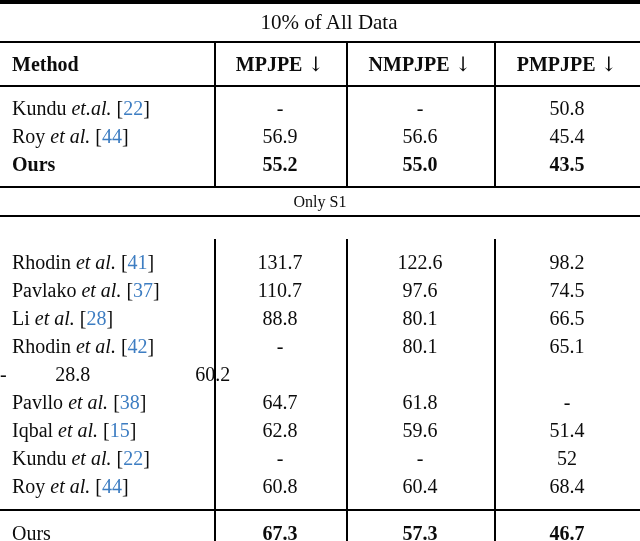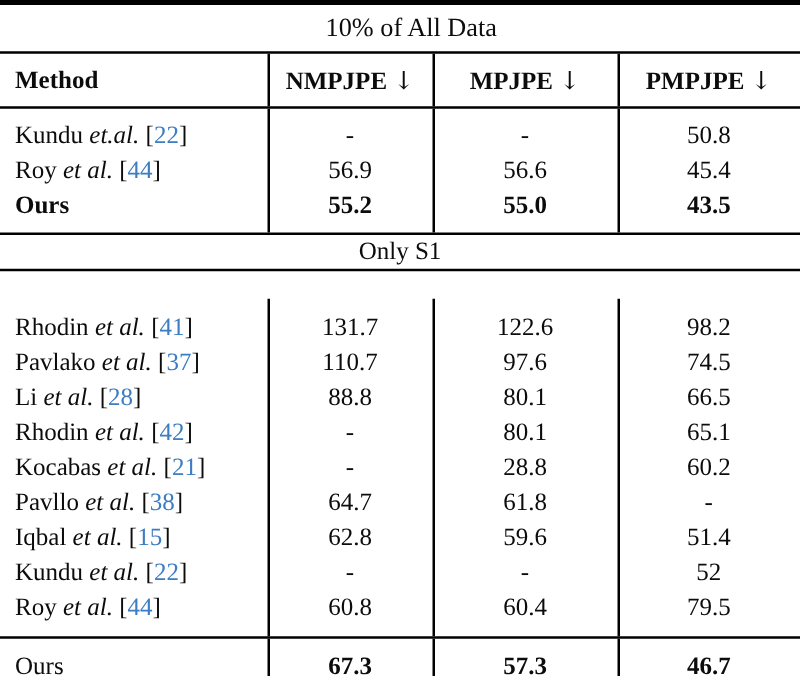--- a/index.html
+++ b/index.html
@@ -19,21 +19,21 @@
   
   .block { position: relative; width: 100%; }
   .vl { position: absolute; top: 0; bottom: 0; width: 1.5px; background: #000; }
   .vl.v1 { left: 214px; }
   .vl.v2 { left: 346px; }
   .vl.v3 { left: 494px; }
 
   
   .banner { display: flex; align-items: center; justify-content: center; }
   .banner.top { height: 37px; font-size: 21px; padding-left: 18px; }
-  .banner.mid { height: 27px; font-size: 20px; }
+  .banner.mid { height: 27px; font-size: 16px; }
 
   
   .trow { display: flex; line-height: 28px; font-size: 20px; }
   .cell { overflow: hidden; white-space: nowrap; }
   .cell.method { flex: 0 0 214px; padding-left: 12px; text-align: left; }
   .cell:nth-child(2) { flex: 0 0 132px; text-align: center; }
   .cell:nth-child(3) { flex: 0 0 148px; text-align: center; }
   .cell:nth-child(4) { flex: 0 0 146px; text-align: center; }
 
   .header-block { height: 42px; }
@@ -62,22 +62,22 @@
   </div>
 
   <div class="hrule"></div>
 
   <div class="block header-block">
     <div class="vl v1"></div>
     <div class="vl v2"></div>
     <div class="vl v3"></div>
     <div class="trow">
       <div class="cell method">Method</div>
+      <div class="cell"><span>MPJPE</span><span class="arrow">↓</span></div>
       <div class="cell"><span>NMPJPE</span><span class="arrow">↓</span></div>
-      <div class="cell"><span>MPJPE</span><span class="arrow">↓</span></div>
       <div class="cell"><span>PMPJPE</span><span class="arrow">↓</span></div>
     </div>
   </div>
 
   <div class="hrule"></div>
 
   <div class="block rows-pad-s1" id="section1-rows-block">
     <div class="vl v1"></div>
     <div class="vl v2"></div>
     <div class="vl v3"></div>
@@ -134,21 +134,20 @@
           <div class="cell">80.1</div>
           <div class="cell">66.5</div>
         </div>
         <div class="trow">
           <div class="cell method"><span class="author">Rhodin</span> <span class="etal">et al.</span> <span class="cite"><span>[</span><span class="citenum">42</span><span>]</span></span></div>
           <div class="cell">-</div>
           <div class="cell">80.1</div>
           <div class="cell">65.1</div>
         </div>
         <div class="trow">
-          <div class="cell method"><span class="author">Kocabas</span> <span class="etal">et al.</span> <span class="cite"><span>[</span><span class="citenum">21</span><span>]</span></span></div>
           <div class="cell">-</div>
           <div class="cell">28.8</div>
           <div class="cell">60.2</div>
         </div>
         <div class="trow">
           <div class="cell method"><span class="author">Pavllo</span> <span class="etal">et al.</span> <span class="cite"><span>[</span><span class="citenum">38</span><span>]</span></span></div>
           <div class="cell">64.7</div>
           <div class="cell">61.8</div>
           <div class="cell">-</div>
         </div>
@@ -161,21 +160,21 @@
         <div class="trow">
           <div class="cell method"><span class="author">Kundu</span> <span class="etal">et al.</span> <span class="cite"><span>[</span><span class="citenum">22</span><span>]</span></span></div>
           <div class="cell">-</div>
           <div class="cell">-</div>
           <div class="cell">52</div>
         </div>
         <div class="trow">
           <div class="cell method"><span class="author">Roy</span> <span class="etal">et al.</span> <span class="cite"><span>[</span><span class="citenum">44</span><span>]</span></span></div>
           <div class="cell">60.8</div>
           <div class="cell">60.4</div>
-          <div class="cell">79.5</div>
+          <div class="cell">68.4</div>
         </div>
       </div>
   </div>
 
   <div class="hrule"></div>
 
   <div class="block footer-block">
     <div class="vl v1"></div>
     <div class="vl v2"></div>
     <div class="vl v3"></div>

